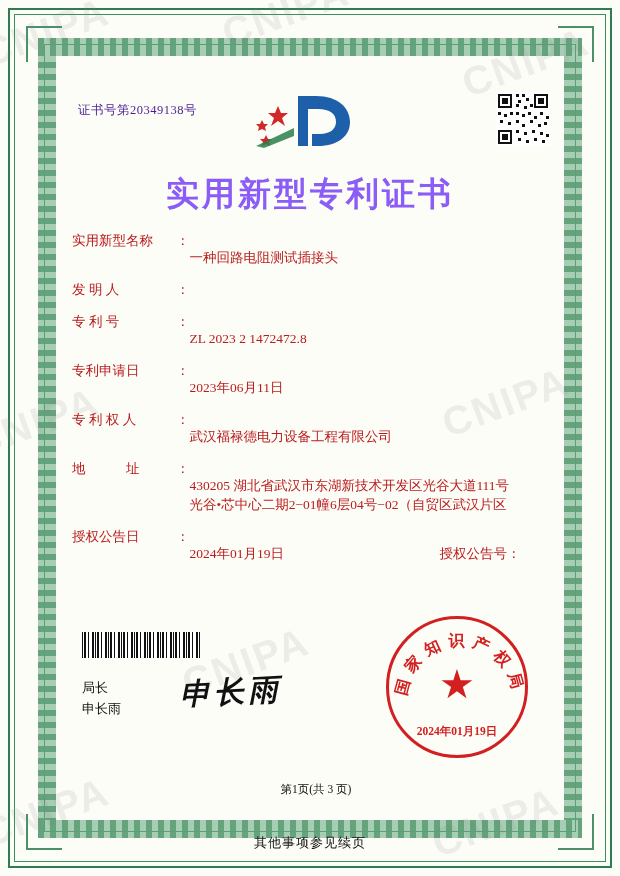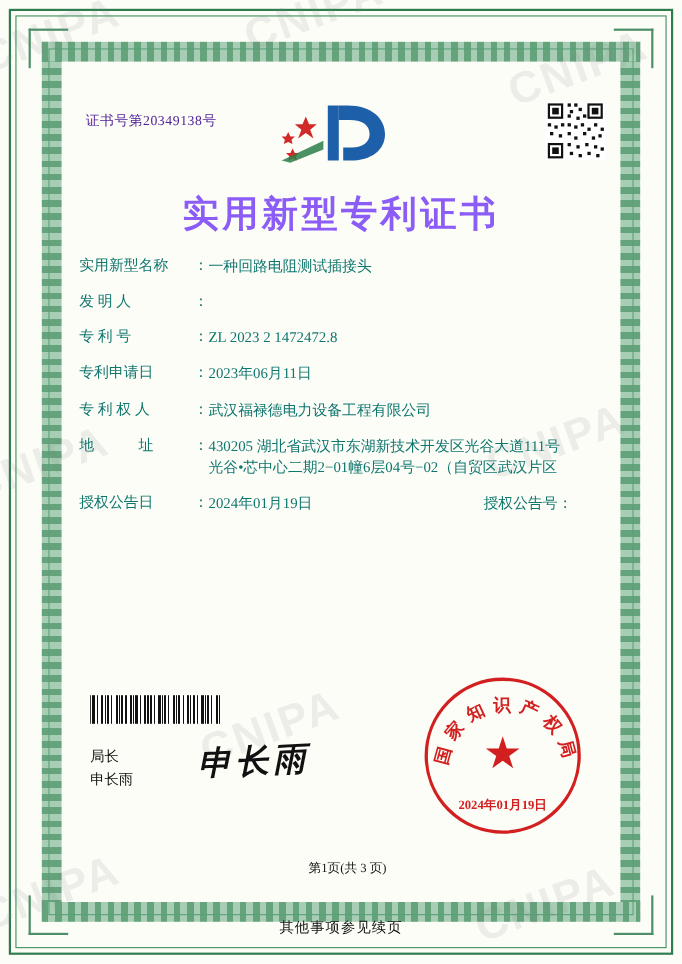--- a/index.html
+++ b/index.html
@@ -128,35 +128,36 @@
   .fields {
     position: absolute;
     left: 12px; top: 172px;
     width: 476px;
   }
   .field-row {
     display: flex;
     align-items: flex-start;
     margin-bottom: 13.5px;
     font-size: 13.5px;
-    color: #0f766e;
+    color: #b91c1c;
   }
   .field-label {
     width: 104px;
     flex: 0 0 104px;
     letter-spacing: 0px;
     white-space: nowrap;
   }
   .field-sep {
     flex: 0 0 10px;
     text-align: center;
   }
   .field-value {
     flex: 1;
     line-height: 1.45;
+    margin-top: 16px;
   }
   .field-value .line2 {
     display: block;
   }
   .pub-inline {
     display: flex;
     width: 100%;
   }
   .pub-inline .pl {
     flex: 0 0 250px;

